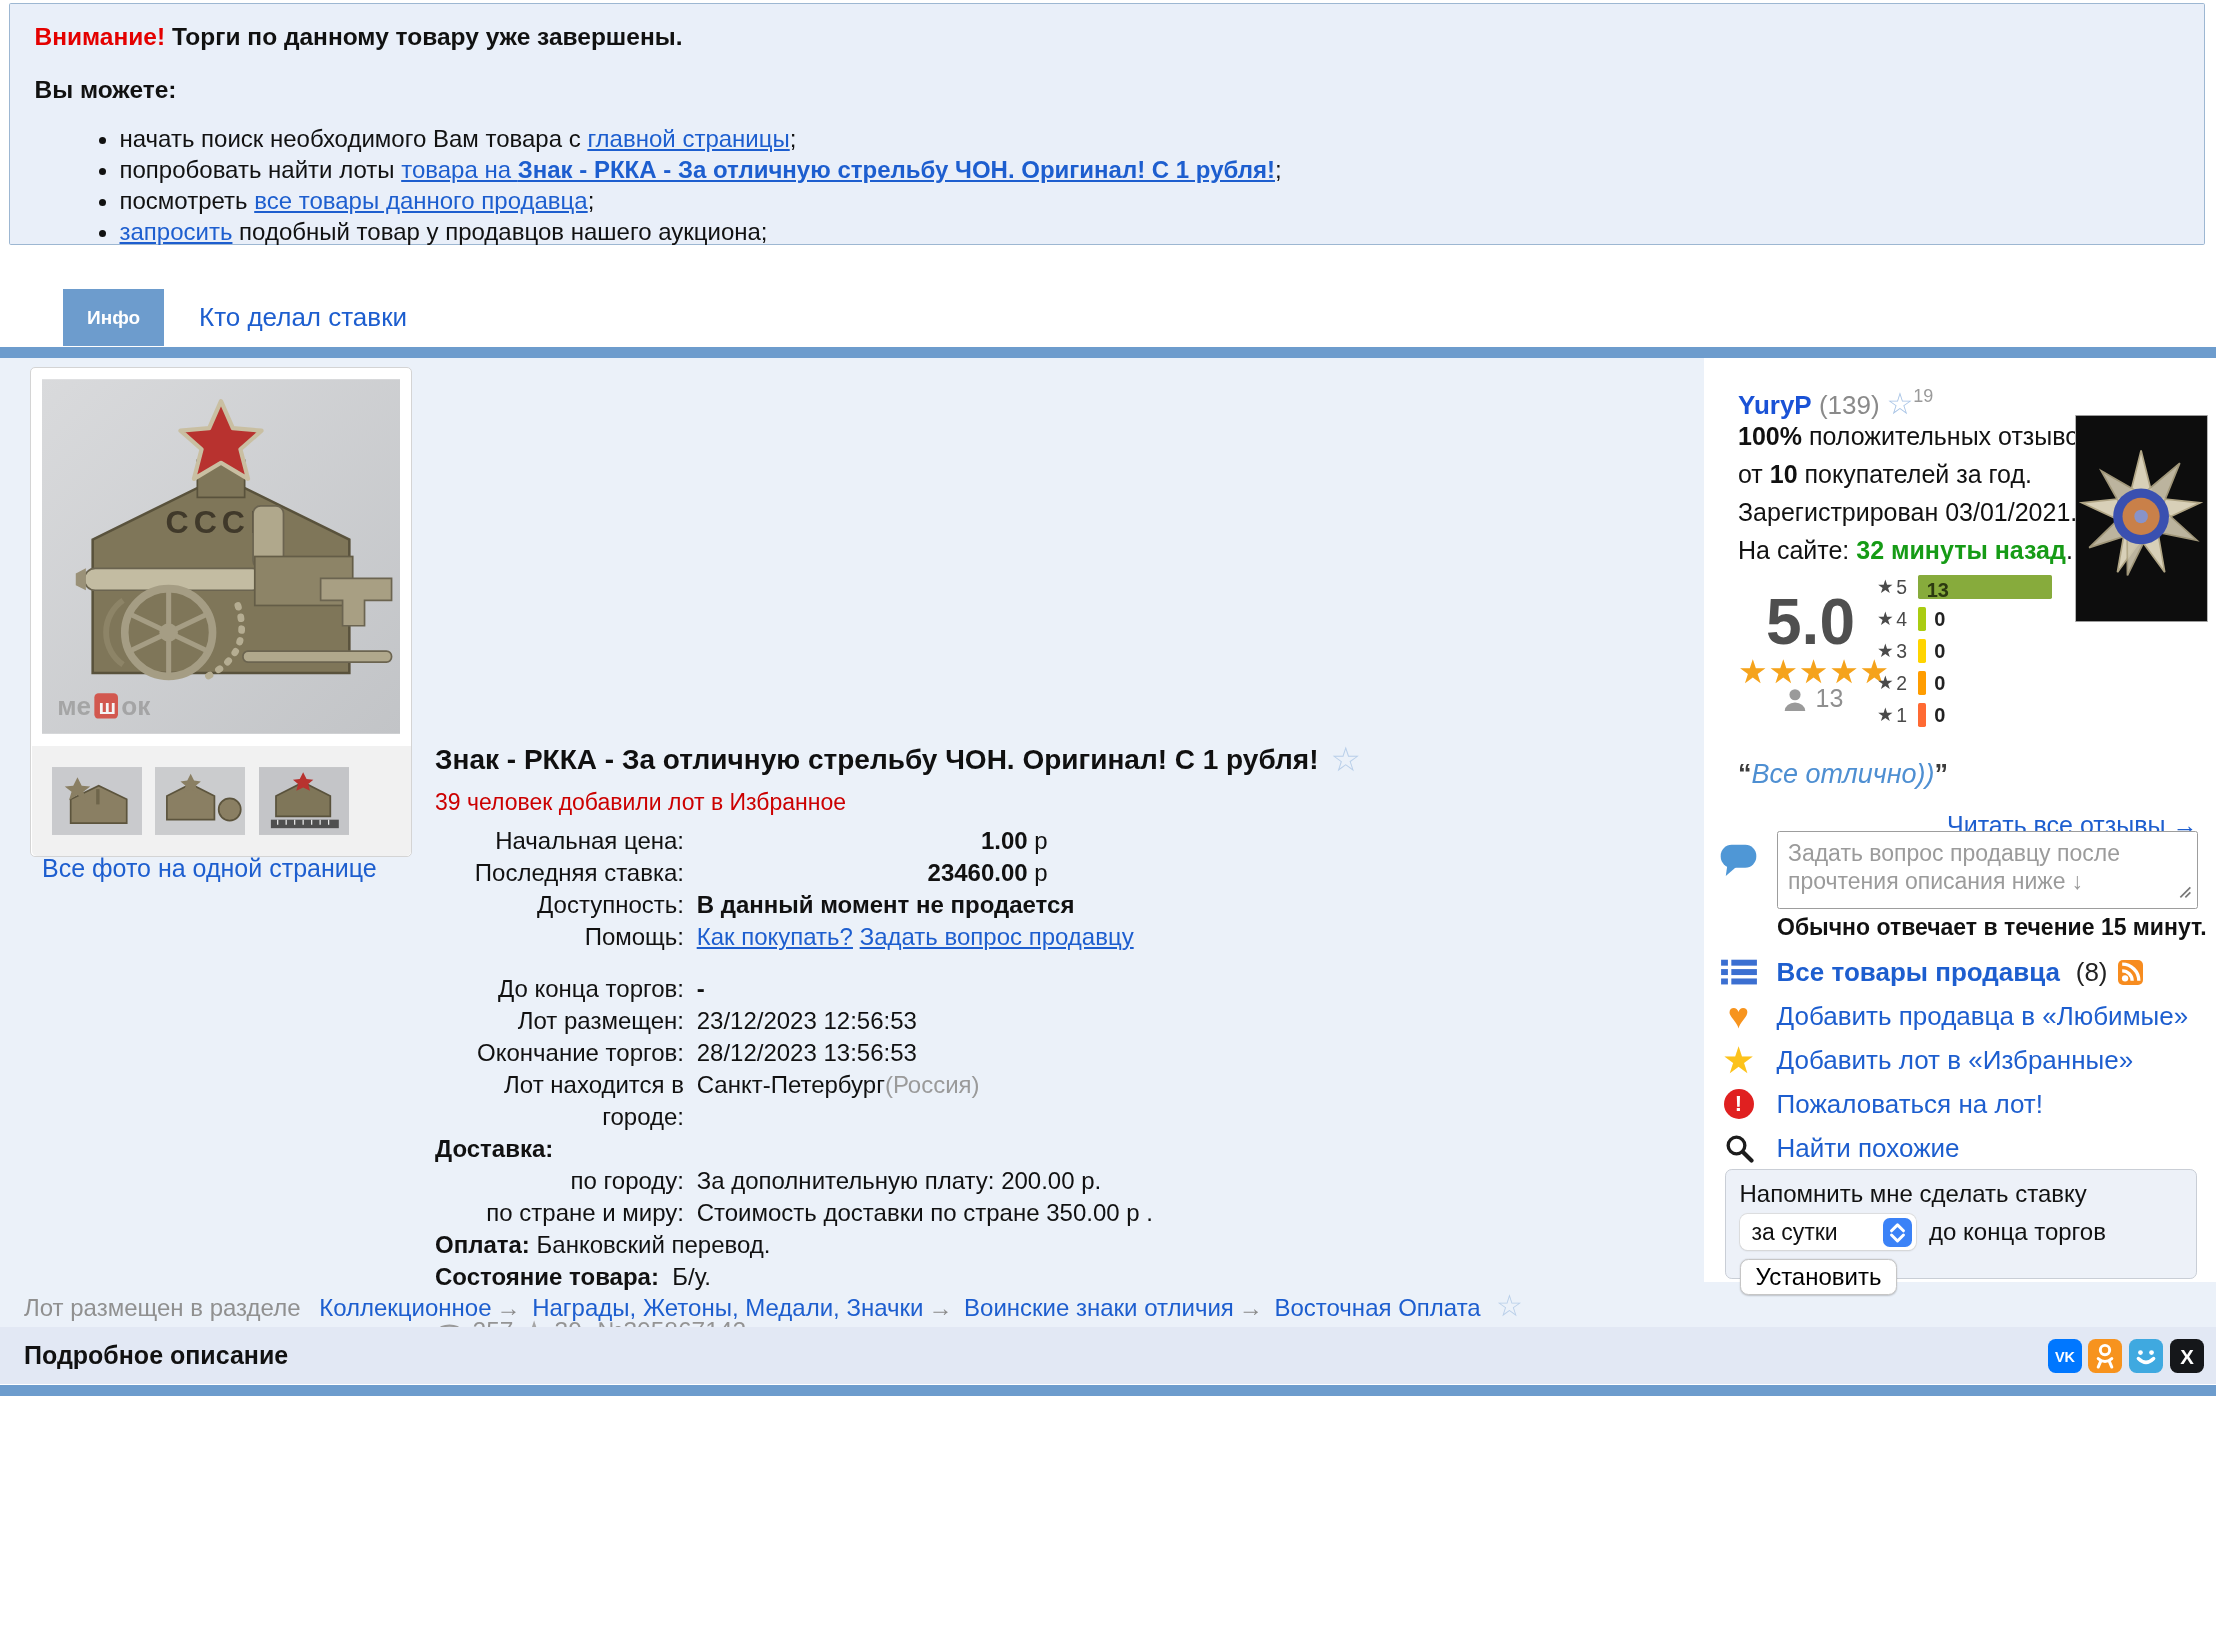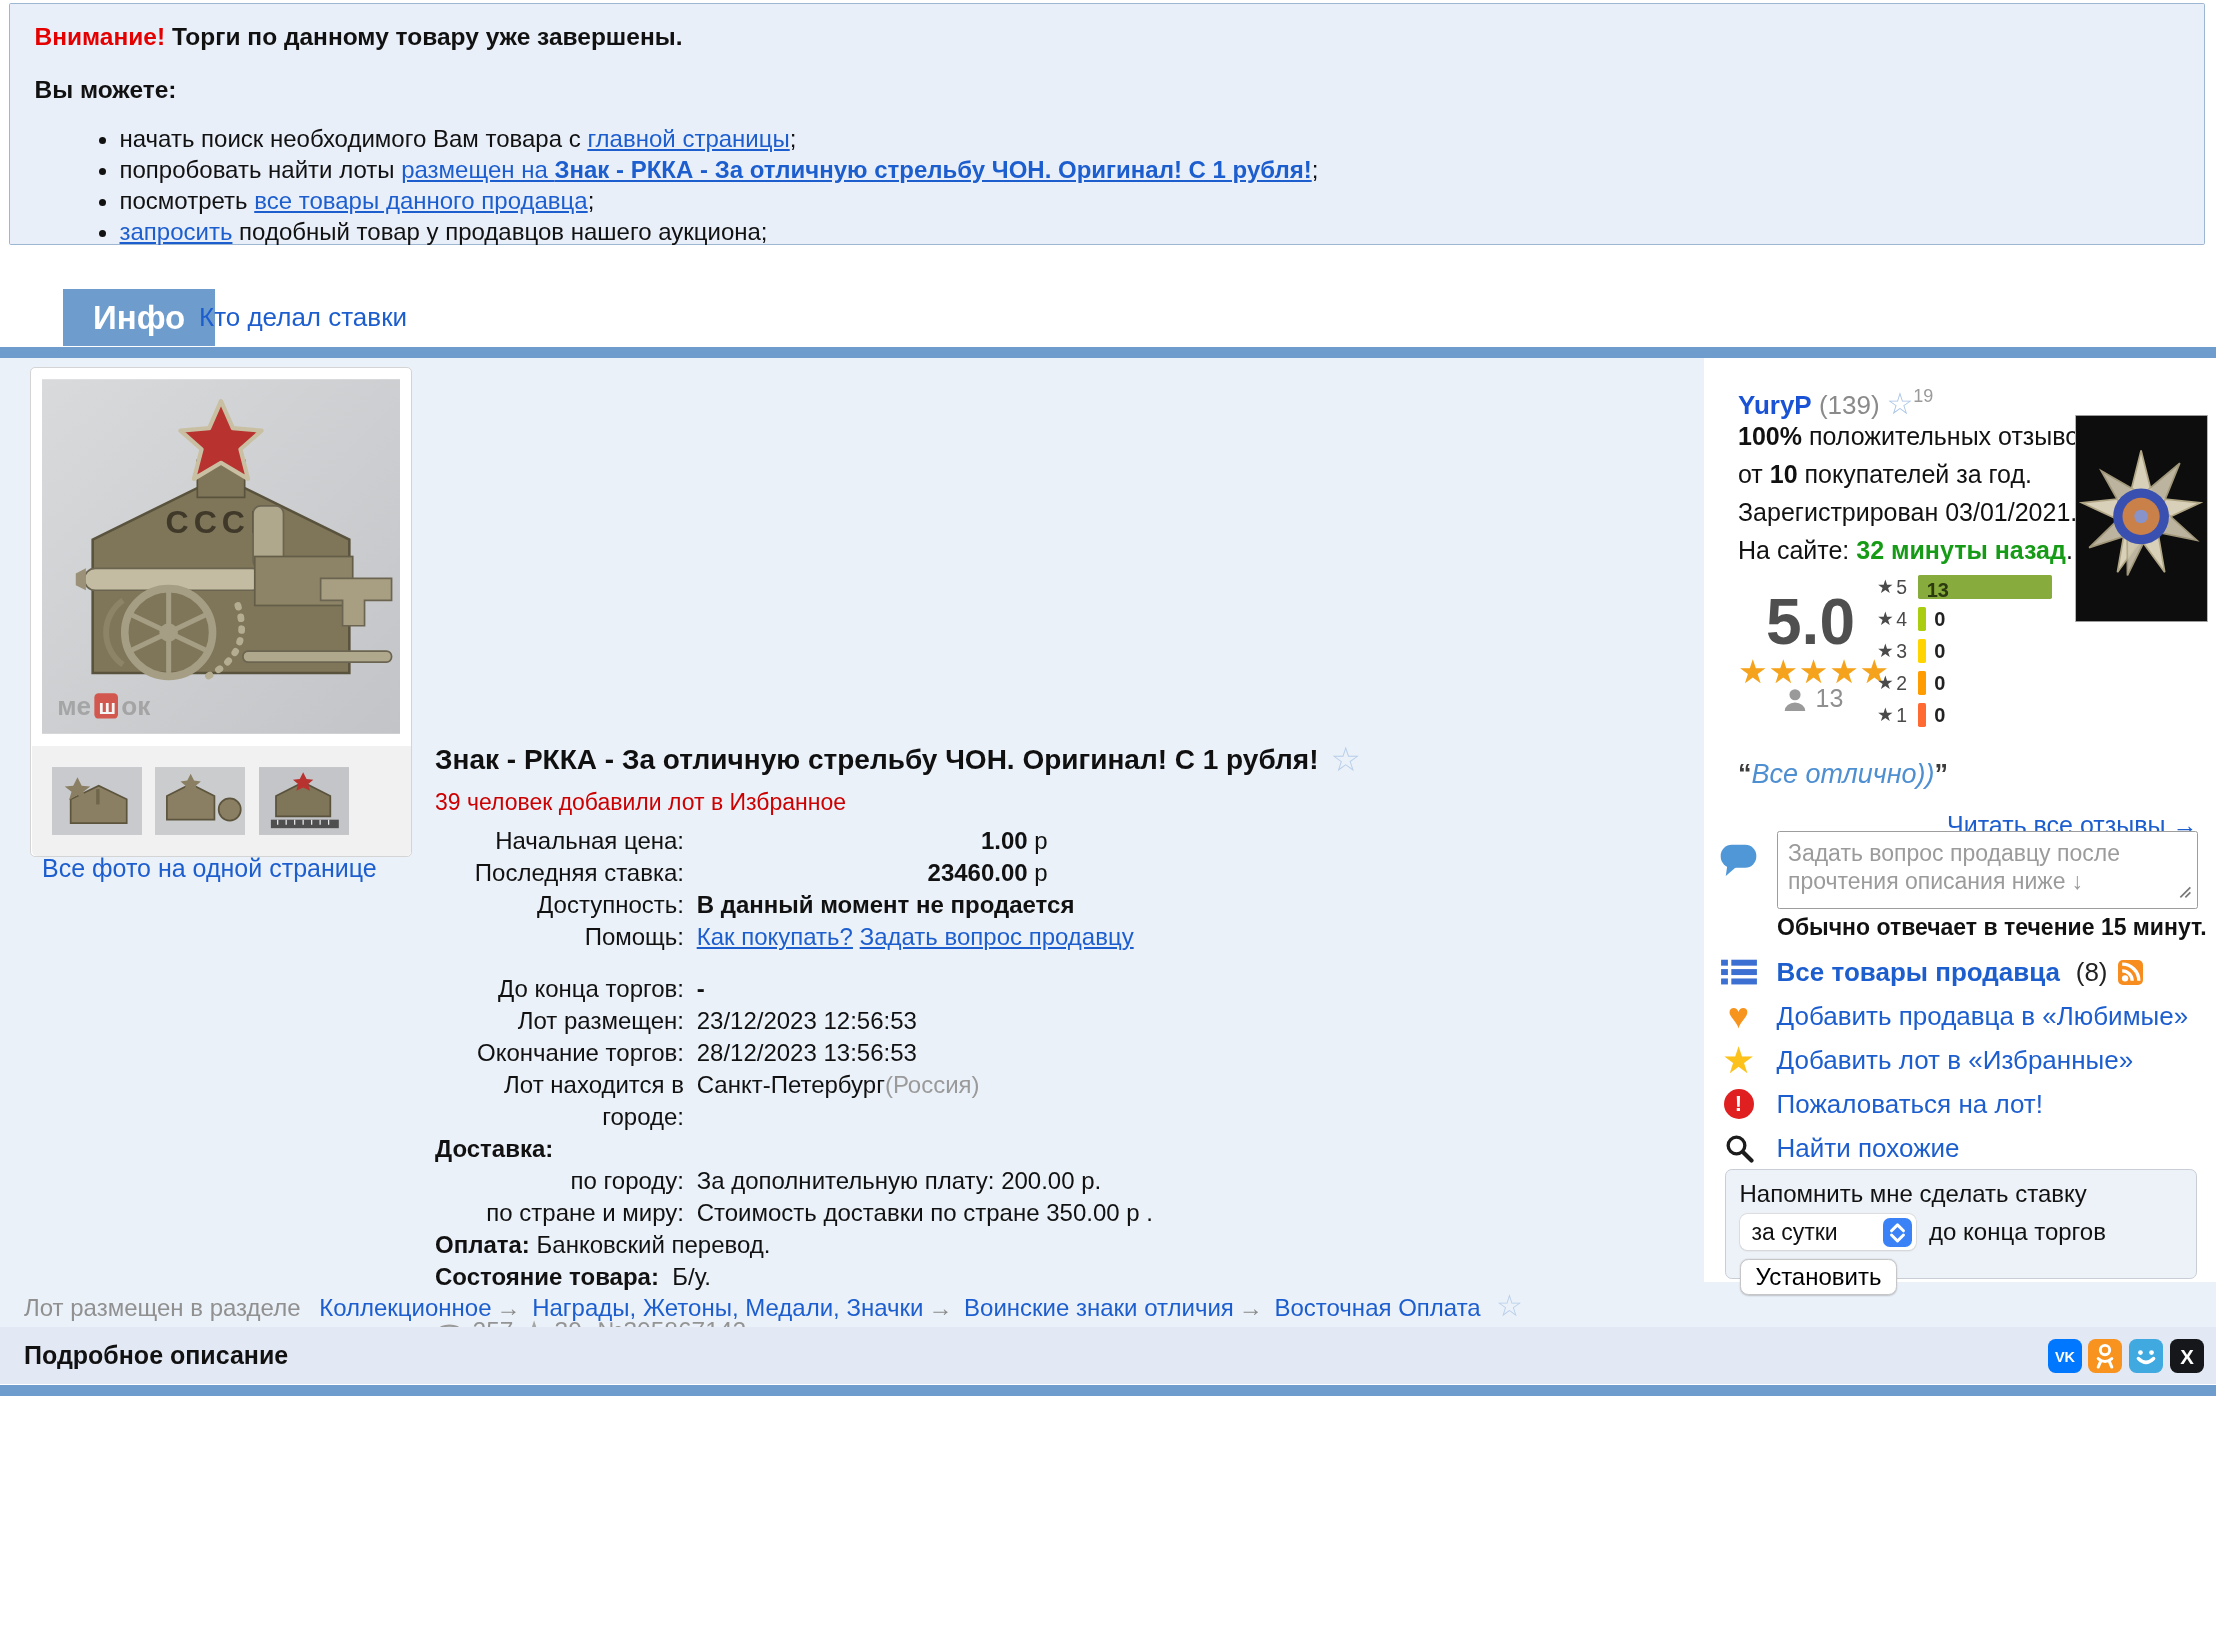--- a/index.html
+++ b/index.html
@@ -22,22 +22,22 @@
   }
   .warnbox .headline{font-weight:bold;}
   .warn-red{color:#e40000;font-weight:bold;}
   .youcan{margin-top:25px;font-weight:bold;}
   .warnbox ul{margin:18.6px 0 0 0;padding-left:85px;}
   .warnbox li{line-height:31px;font-size:24px;}
 
   
   .tab-active{
     left:63px;top:289px;height:57px;line-height:57px;
-    background:#6d9ccd;color:#fff;font-weight:bold;font-size:33px;
-    padding:0 30px;
+    background:#6d9ccd;color:#fff;font-weight:bold;font-size:19px;
+    padding:0 24px;
   }
   .tab-link{left:199px;top:289px;height:57px;line-height:57px;font-size:26px;color:#1d5ecf;}
   .bluebar{left:0;width:2216px;height:11px;background:#6d9ccd;}
 
   
   .mainsec{left:0;top:358px;width:2216px;height:970px;background:#ebf1f9;}
   .rightpanel{position:absolute;right:0;top:0;width:512px;height:924px;background:#ffffff;}
 
   
   .photocard{
@@ -154,21 +154,21 @@
 <div class="abs warnbox">
   <div>
     <span class="warn-red">Внимание!</span><span class="headline"> Торги по данному товару уже завершены.</span>
   </div>
   <div class="youcan">Вы можете:</div>
   <ul>
     <li>
       <span>начать поиск необходимого Вам товара с </span><a class="lnk und">главной страницы</a><span>;</span>
     </li>
     <li>
-      <span>попробовать найти лоты </span><a class="lnk und"><span>размещен на </span><b>Знак - РККА - За отличную стрельбу ЧОН. Оригинал! С 1 рубля!</b></a><span>;</span>
+      <span>попробовать найти лоты </span><a class="lnk und"><span>товара на </span><b>Знак - РККА - За отличную стрельбу ЧОН. Оригинал! С 1 рубля!</b></a><span>;</span>
     </li>
     <li>
       <span>посмотреть </span><a class="lnk und">все товары данного продавца</a><span>;</span>
     </li>
     <li>
       <a class="lnk und">запросить</a><span> подобный товар у продавцов нашего аукциона;</span>
     </li>
   </ul>
 </div>
 

